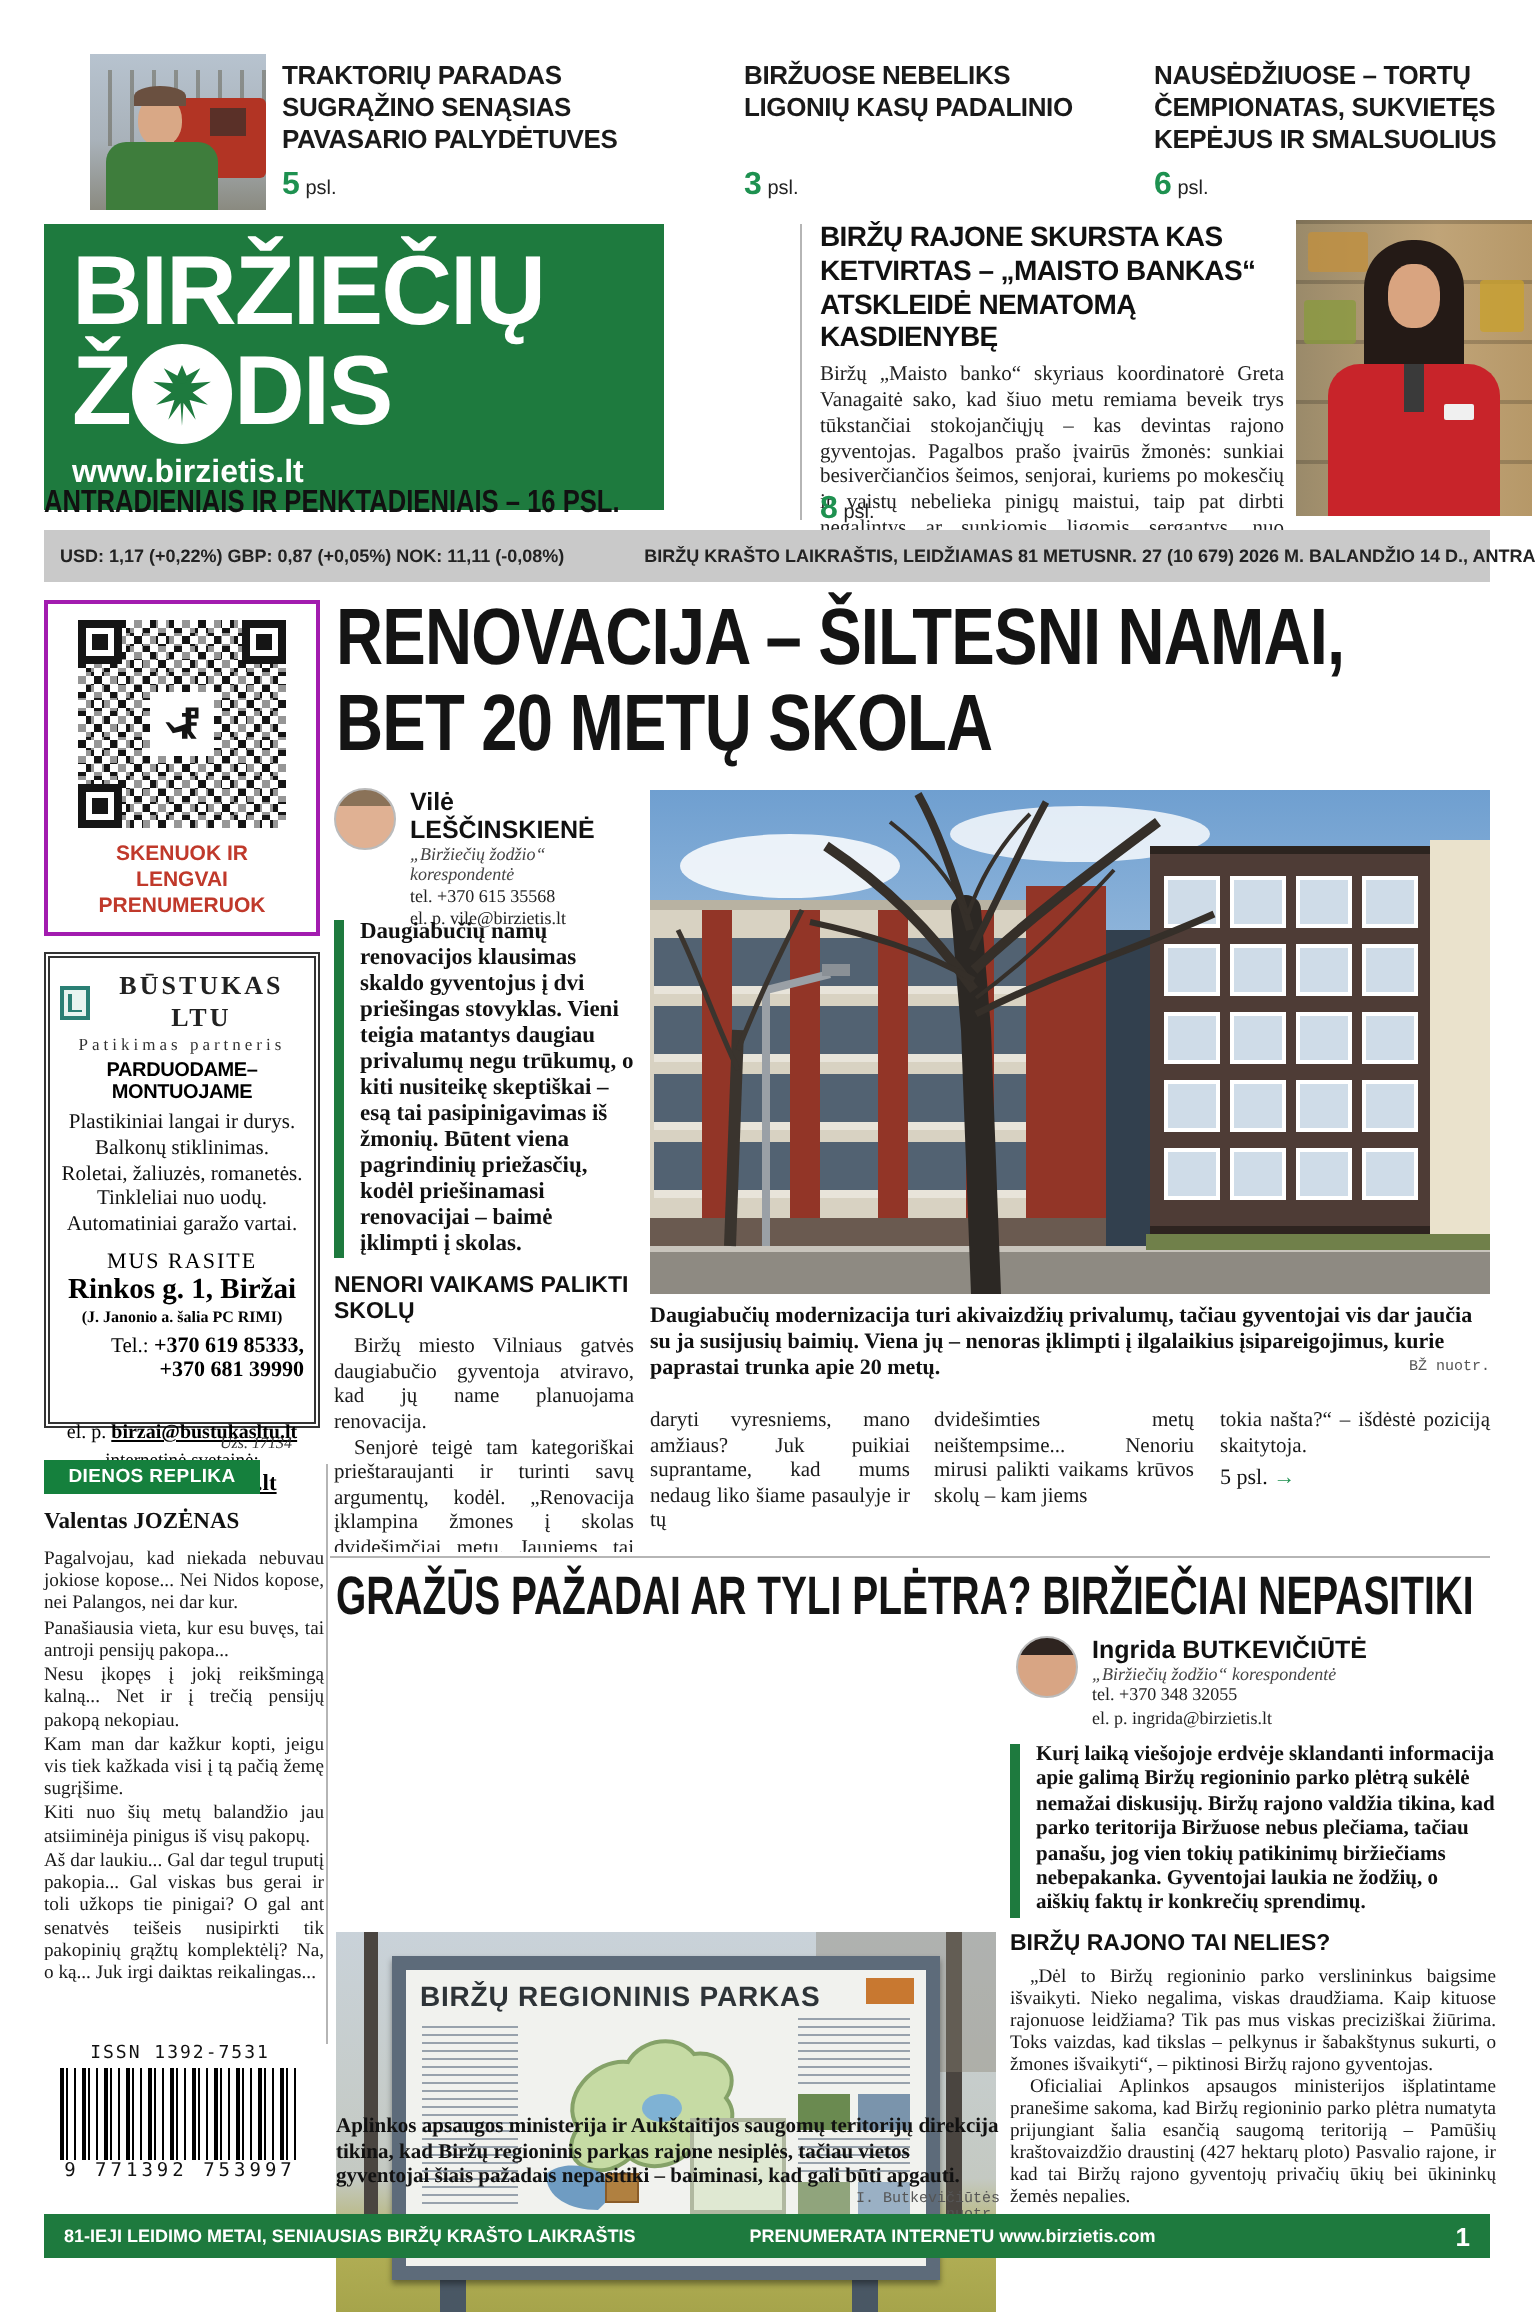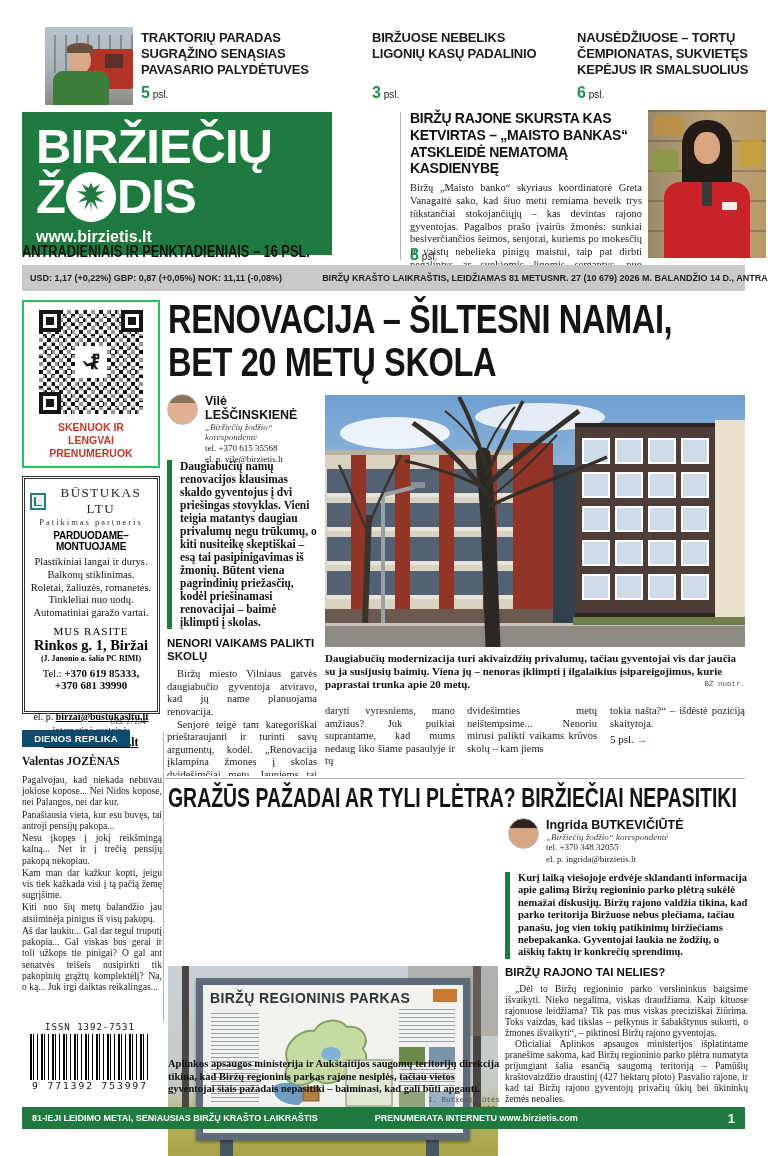--- a/index.html
+++ b/index.html
@@ -28,52 +28,52 @@
   .fb-body { font-size:10.5px; line-height:1.22; text-align:justify; color:#222; }
   .greta-photo { width:118px; height:148px; overflow:hidden; position:relative;
      background:
        repeating-linear-gradient(180deg, rgba(0,0,0,0.18) 0 2px, transparent 2px 30px),
        linear-gradient(90deg,#9a8a6a 0%,#c0a478 60%,#b69868 100%); }
 
   
   .info-bar { left:22px; top:265px; width:723px; height:26px; background:#c9c9c9; display:flex; align-items:center; font-weight:bold; font-size:9px; color:#222; padding:0 8px; }
 
   
-  .qr-box { left:22px; top:300px; width:138px; height:168px; border:2px solid #22c55e; padding:8px 10px 18px; text-align:center; }
+  .qr-box { left:22px; top:300px; width:138px; height:168px; border:2px solid #a21caf; padding:8px 10px 18px; text-align:center; }
   .qr-code { position:relative; width:104px; height:104px; margin:0 auto; background:
       conic-gradient(#151515 25%, transparent 0 50%, #151515 0 75%, transparent 0);
       background-size:8px 8px; }
   .qr-code .mask { position:absolute; inset:0; background:
       conic-gradient(transparent 25%, #fff 0 50%, transparent 0 75%, #fff 0);
       background-size:13px 13px; opacity:.55; }
   .finder { position:absolute; width:22px; height:22px; border:4px solid #151515; background:#fff; }
   .finder::after { content:""; position:absolute; inset:3px; background:#151515; }
   .qr-dino { position:absolute; left:36px; top:36px; width:32px; height:32px; background:#fff; display:flex; align-items:center; justify-content:center; }
   .qr-label { margin-top:7px; font-weight:bold; font-size:10.5px; line-height:1.25; color:#c0392b; }
 
   .ad-box { left:22px; top:476px; width:138px; height:238px; border:3px double #333; padding:6px 5px; text-align:center; font-family:"Liberation Serif", serif; }
   .ad-brand-row { display:flex; align-items:center; justify-content:center; gap:4px; }
   .ad-logo { width:17px; height:17px; border:2px solid #2a7f74; background:#e8f4f0; position:relative; }
   .ad-logo::after { content:""; position:absolute; inset:2px; border-left:2px solid #2a7f74; border-bottom:1px solid #2a7f74; }
-  .ad-brand { font-weight:normal; font-size:13px; letter-spacing:1.5px; color:#222; }
+  .ad-brand { font-weight:bold; font-size:13px; letter-spacing:1.5px; color:#222; }
   .ad-tagline { font-size:8.5px; letter-spacing:2px; color:#333; }
   .ad-sub { font-weight:bold; font-size:10px; letter-spacing:-0.2px; margin-top:3px; font-family:"Liberation Sans",sans-serif; }
   .ad-services { font-size:10.5px; line-height:1.22; margin-top:4px; color:#111; }
   .ad-findus { font-size:11px; letter-spacing:1px; margin-top:5px; }
   .ad-address { font-weight:bold; font-size:14.5px; }
   .ad-note { font-weight:bold; font-size:8px; }
-  .ad-phones { font-size:10.5px; margin-top:4px; }
+  .ad-phones { font-size:10.5px; margin-top:4px;text-align:right; }
   .ad-phones b { font-size:11px; }
   .ad-email { font-size:10px; margin-top:20px; }
   .ad-email b { text-decoration:underline; }
   .ad-site-label { font-size:9.5px; margin-top:4px; }
   .ad-site { font-weight:bold; font-size:11.5px; text-decoration:underline; }
   .ad-order { left:110px; top:717px; font-size:8px; font-style:italic; font-family:"Liberation Serif",serif; color:#333; }
 
-  .replika-badge { left:22px; top:730px; width:108px; height:17px; background:#0c4a6e; color:#fff; font-weight:bold; font-size:9.5px; display:flex; align-items:center; justify-content:center; letter-spacing:0.2px; }
+  .replika-badge { left:22px; top:730px; width:108px; height:17px; background:#15803d; color:#fff; font-weight:bold; font-size:9.5px; display:flex; align-items:center; justify-content:center; letter-spacing:0.2px; }
   .replika-author { left:22px; top:755px; font-family:"Liberation Serif",serif; font-weight:bold; font-size:11.5px; color:#111; }
   .replika-text { left:22px; top:774px; width:140px; font-family:"Liberation Serif",serif; font-size:9.6px; line-height:1.17; color:#1a1a1a; }
   .replika-text p { margin-bottom:1px; text-align:justify; }
 
   .issn-box { left:30px; top:1022px; width:120px; text-align:center; }
   .issn-label { font-family:"DejaVu Sans Mono", monospace; font-size:9px; letter-spacing:1px; color:#111; }
   .barcode { height:46px; margin-top:2px; background:
       repeating-linear-gradient(90deg,#000 0 2px, #fff 2px 3px, #000 3px 4px, #fff 4px 7px, #000 7px 8px, #fff 8px 11px); }
   .barcode-digits { font-family:"DejaVu Sans Mono", monospace; font-size:9.5px; letter-spacing:2px; color:#111; }
 

